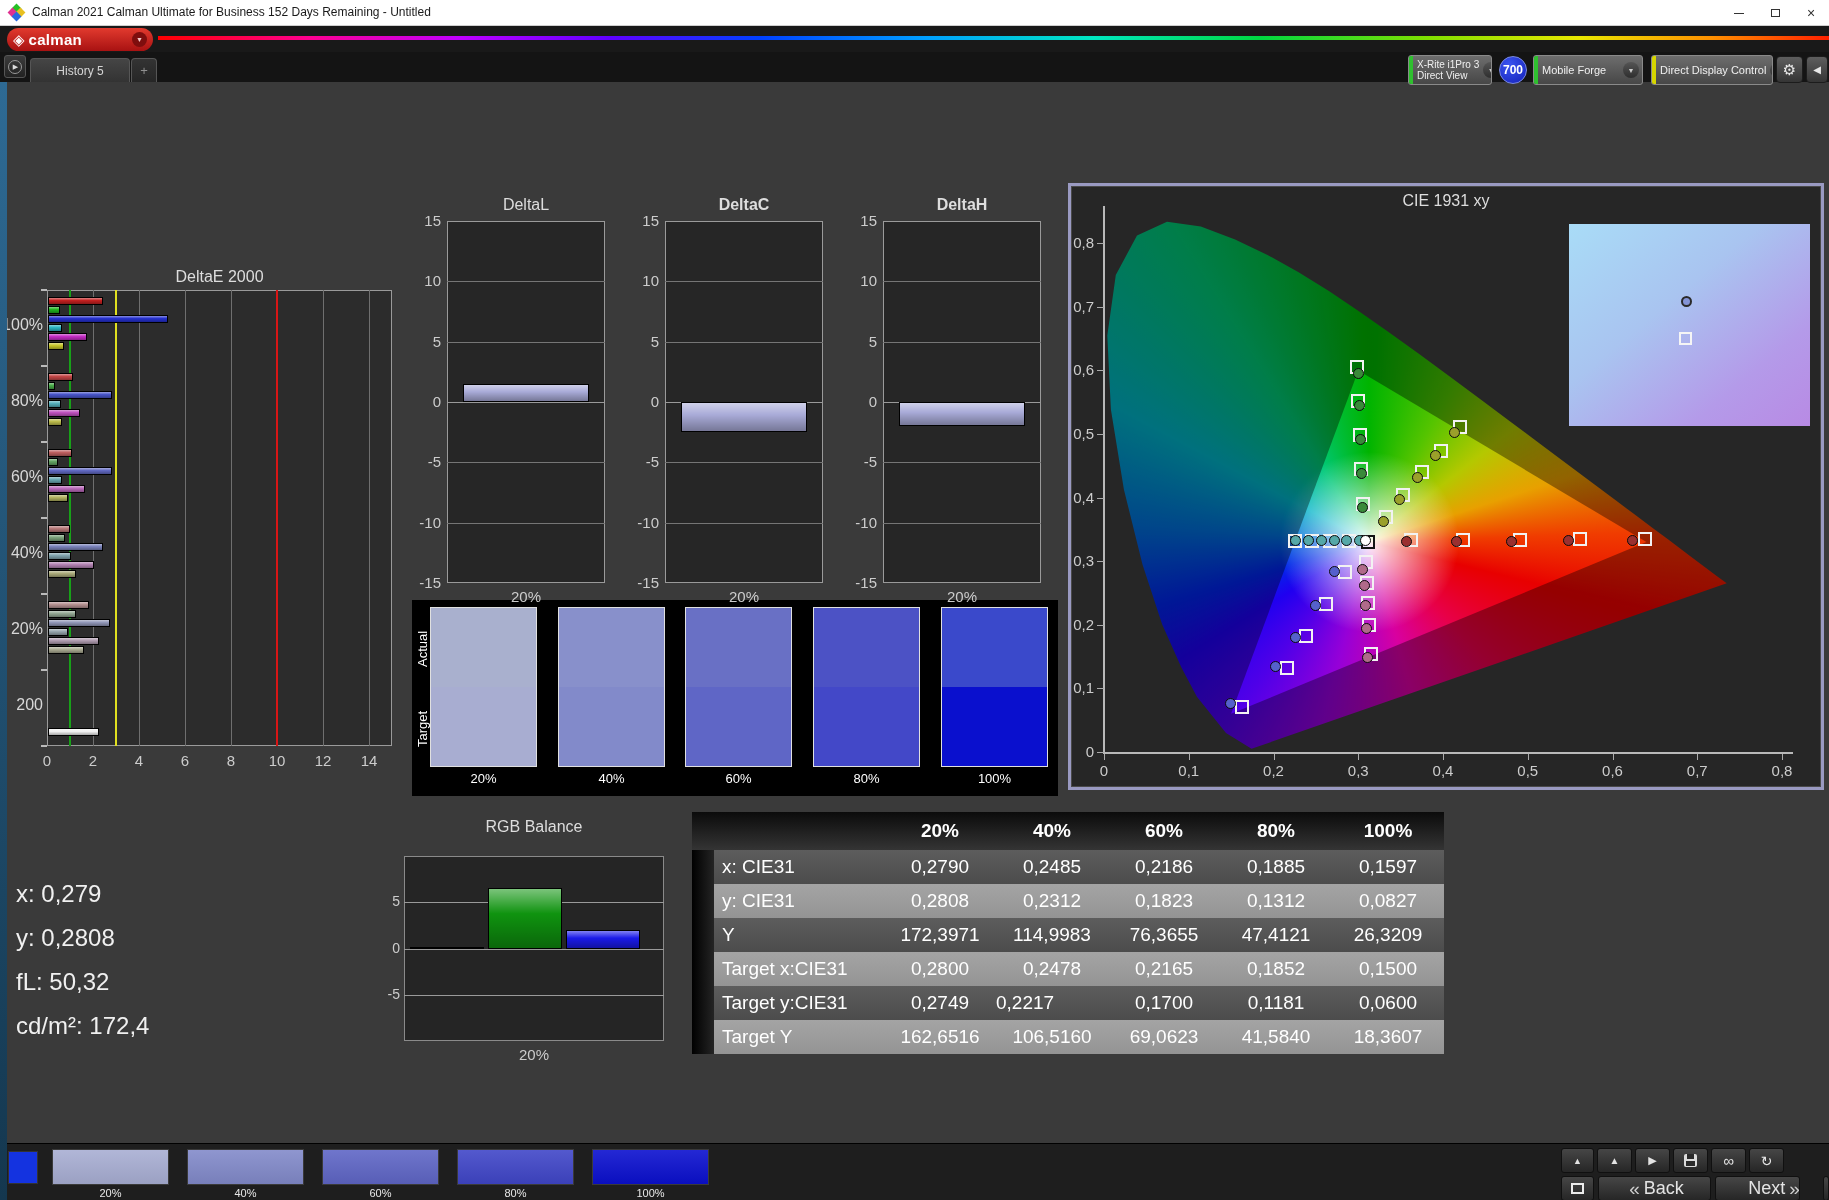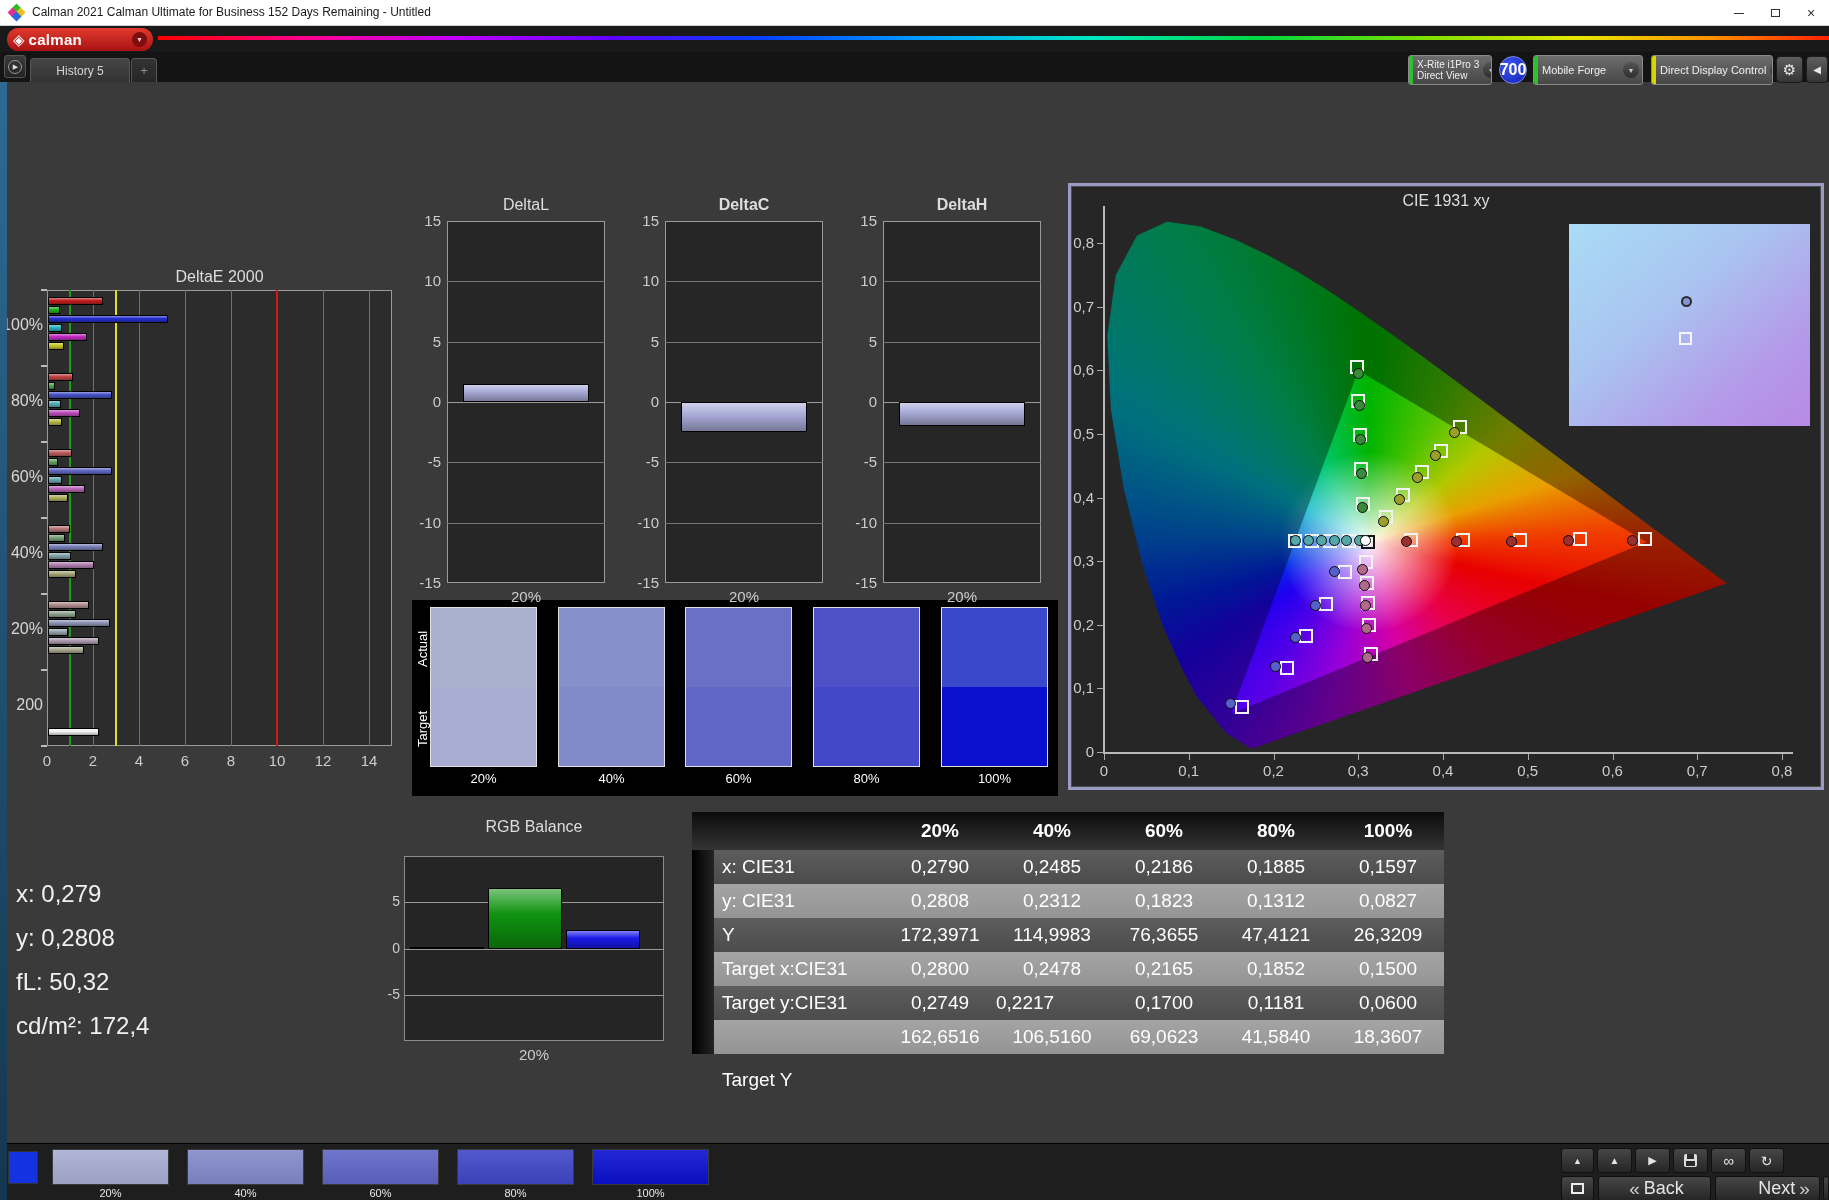--- a/index.html
+++ b/index.html
@@ -41,21 +41,21 @@
   .tab.add { left:131px; width:26px; color:#909090; font-size:13px; background:linear-gradient(#333,#262626); }
   
   .dropbox { position:absolute; top:55px; height:30px; background:linear-gradient(#6d6d6d,#474747); border:1px solid #8a8a8a;
     border-radius:3px; display:flex; align-items:center; overflow:hidden; }
   .dropbox .cbar { width:4px; height:100%; flex:0 0 4px; }
   .dropbox .dtext { color:#f0f0f0; padding:0 4px; line-height:1.15; white-space:nowrap; }
   .dropbox .knob { margin-left:auto; margin-right:3px; width:16px; height:16px; border-radius:50%;
     background:linear-gradient(#555,#2e2e2e); color:#ccc; font-size:7px; display:flex; align-items:center; justify-content:center; flex:0 0 16px; }
   .badge700 { position:absolute; left:1499px; top:56px; width:28px; height:28px; border-radius:50%;
     background:radial-gradient(circle at 35% 30%, #3a55f0, #1420b8); border:1px solid #7a8ae0;
-    color:#fff; font-size:16px; font-weight:bold; display:flex; align-items:center; justify-content:center; }
+    color:#fff; font-size:12px; font-weight:bold; display:flex; align-items:center; justify-content:center; }
   .sqbtn { position:absolute; top:56px; height:27px; background:linear-gradient(#5e5e5e,#353535); border:1px solid #1c1c1c;
     border-radius:4px; color:#e8e8e8; display:flex; align-items:center; justify-content:center; }
   
   .page-title { position:absolute; left:28px; top:184px; font-size:40px; color:#f3eee8; letter-spacing:0.5px; }
   .left-strip { position:absolute; left:0; top:82px; width:7px; height:1118px; background:linear-gradient(#2e6a94,#14374f); z-index:30; }
   .swatch-panel { position:absolute; left:412px; top:600px; width:646px; height:196px; background:#000; }
   .rot-label { position:absolute; writing-mode:vertical-rl; transform:rotate(180deg); color:#fff; font-size:13px;
     text-align:center; left:3px; width:16px; }
   .cie-panel { position:absolute; left:1068px; top:183px; width:756px; height:607px; background:#262626;
     border:3px solid #9a9ac2; box-shadow:inset 0 0 0 1px #4a4a4a; }
@@ -355,21 +355,21 @@
       <div style="position: absolute; left: 692px; top: 986px; width: 22px; height: 34px; background: linear-gradient(90deg, rgb(0, 0, 0), rgb(36, 36, 36));"></div>
       <div style="position: absolute; left: 714px; top: 986px; width: 730px; height: 34px; background: linear-gradient(rgb(93, 93, 93), rgb(76, 76, 76));"></div>
       <div style="position: absolute; left: 722px; top: 992px; width: 162px; font-size: 19px; color: rgb(255, 255, 255); white-space: nowrap;">Target y:CIE31</div>
       <div style="position: absolute; left: 884px; top: 992px; width: 112px; text-align: center; font-size: 19px; color: rgb(255, 255, 255);">0,2749</div>
       <div style="position: absolute; left: 996px; top: 992px; width: 112px; text-align: left; font-size: 19px; color: rgb(255, 255, 255);">0,2217</div>
       <div style="position: absolute; left: 1108px; top: 992px; width: 112px; text-align: center; font-size: 19px; color: rgb(255, 255, 255);">0,1700</div>
       <div style="position: absolute; left: 1220px; top: 992px; width: 112px; text-align: center; font-size: 19px; color: rgb(255, 255, 255);">0,1181</div>
       <div style="position: absolute; left: 1332px; top: 992px; width: 112px; text-align: center; font-size: 19px; color: rgb(255, 255, 255);">0,0600</div>
       <div style="position: absolute; left: 692px; top: 1020px; width: 22px; height: 34px; background: linear-gradient(90deg, rgb(0, 0, 0), rgb(36, 36, 36));"></div>
       <div style="position: absolute; left: 714px; top: 1020px; width: 730px; height: 34px; background: linear-gradient(rgb(164, 164, 164), rgb(148, 148, 148));"></div>
-      <div style="position: absolute; left: 722px; top: 1026px; width: 162px; font-size: 19px; color: rgb(255, 255, 255); white-space: nowrap; margin-top: 43px;">Target Y</div>
+      <div style="position: absolute; left: 722px; top: 1026px; width: 162px; font-size: 19px; color: rgb(255, 255, 255); white-space: nowrap;">Target Y</div>
       <div style="position: absolute; left: 884px; top: 1026px; width: 112px; text-align: center; font-size: 19px; color: rgb(255, 255, 255);">162,6516</div>
       <div style="position: absolute; left: 996px; top: 1026px; width: 112px; text-align: center; font-size: 19px; color: rgb(255, 255, 255);">106,5160</div>
       <div style="position: absolute; left: 1108px; top: 1026px; width: 112px; text-align: center; font-size: 19px; color: rgb(255, 255, 255);">69,0623</div>
       <div style="position: absolute; left: 1220px; top: 1026px; width: 112px; text-align: center; font-size: 19px; color: rgb(255, 255, 255);">41,5840</div>
       <div style="position: absolute; left: 1332px; top: 1026px; width: 112px; text-align: center; font-size: 19px; color: rgb(255, 255, 255);">18,3607</div>
       <div style="position: absolute; left: 1100px; top: 200px; width: 714px; height: 556px;">
         <div class="cie-spectrum" style="position: absolute; left: 0px; top: 0px; clip-path: path(&quot;M 151.5 548.8 L 126 533.1 L 96.9 496.8 L 81.4 467.6 L 62.2 424.4 L 42.5 364.4 L 23.9 289.5 L 10.9 209.6 L 7.3 135.5 L 15.8 74.9 L 37 35.6 L 67 21.7 L 100.8 26.5 L 135.1 39.4 L 167.5 54.9 L 198.6 72.3 L 229.3 91.3 L 259.6 111.7 L 289.9 132.9 L 320.2 154.8 L 350.4 177 L 380.4 199.2 L 409.8 221.2 L 438.3 242.5 L 465.7 263 L 491.5 282.2 L 515 299.8 L 535.4 315.1 L 553.3 328.5 L 568.3 339.6 L 590 355.9 L 616.7 376 L 626.7 383.3 Z&quot;); filter: brightness(0.62) saturate(1.05);"></div>
         <div class="cie-spectrum" style="position: absolute; left: 0px; top: 0px; clip-path: polygon(546.4px 342.1px, 258.3px 170.4px, 131.1px 513.8px);"></div>
         <div style="position: absolute; left: 3px; top: 6px; width: 2px; height: 548px; background: rgb(184, 184, 184);"></div>
         <div style="position: absolute; left: 3px; top: 552px; width: 690px; height: 2px; background: rgb(184, 184, 184);"></div>
@@ -497,21 +497,21 @@
     <div class="bbtn" style="left:1749px;top:4px;width:35px;height:25px;">
         <span style="font-size:14px;">↻</span>
       </div>
     <div class="bbtn" style="left:1561px;top:32px;width:33px;height:25px;">
         <span class="stop-glyph"></span>
       </div>
     <div class="bbtn" style="left:1598px;top:32px;width:113px;height:25px;">
       <span class="chev">«</span>
       <span class="big">Back</span>
     </div>
-    <div class="bbtn" style="left:1715px;top:32px;width:105px;height:25px;padding-left:37px;">
+    <div class="bbtn" style="left:1715px;top:32px;width:85px;height:25px;padding-left:37px;">
       <span class="big">Next</span>
       <span class="chev">»</span>
     </div>
     <div class="bbtn" style="left:1823px;top:32px;width:6px;height:25px;"></div>
   <div style="position: absolute; left: 8px; top: 7px; width: 30px; height: 33px; background: rgb(20, 51, 224); border: 1px solid rgb(51, 51, 51);"></div>
       <div style="position: absolute; left: 52px; top: 5px; width: 117px; height: 36px; background: linear-gradient(rgba(255, 255, 255, 0.1), rgba(0, 0, 0, 0.08)) rgb(168, 174, 211); border: 1px solid rgb(58, 58, 58);"></div>
       <div style="position: absolute; left: 52px; top: 43px; width: 117px; text-align: center; font-size: 11px; color: rgb(232, 232, 232);">20%</div>
       <div style="position: absolute; left: 187px; top: 5px; width: 117px; height: 36px; background: linear-gradient(rgba(255, 255, 255, 0.1), rgba(0, 0, 0, 0.08)) rgb(130, 138, 202); border: 1px solid rgb(58, 58, 58);"></div>
       <div style="position: absolute; left: 187px; top: 43px; width: 117px; text-align: center; font-size: 11px; color: rgb(232, 232, 232);">40%</div>
       <div style="position: absolute; left: 322px; top: 5px; width: 117px; height: 36px; background: linear-gradient(rgba(255, 255, 255, 0.1), rgba(0, 0, 0, 0.08)) rgb(95, 102, 198); border: 1px solid rgb(58, 58, 58);"></div>

